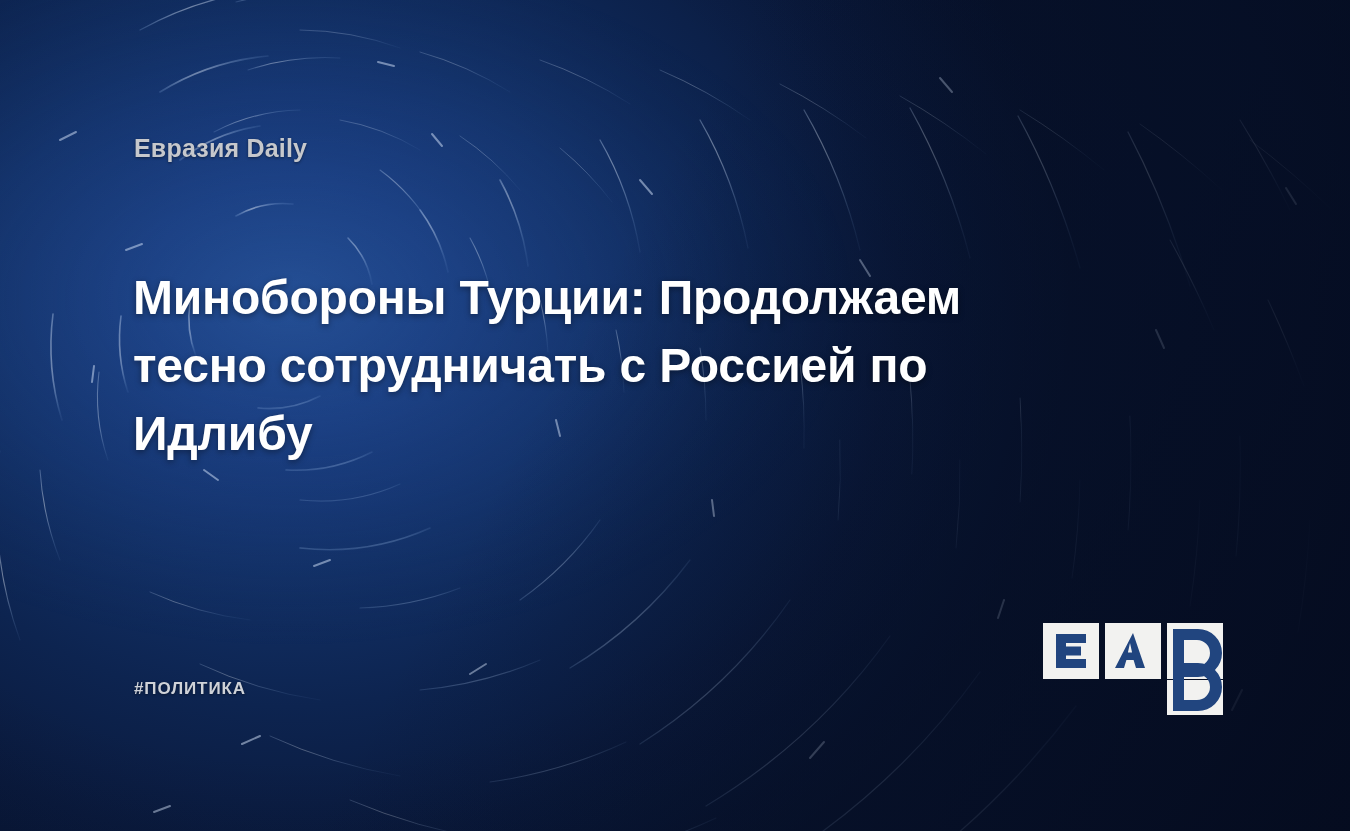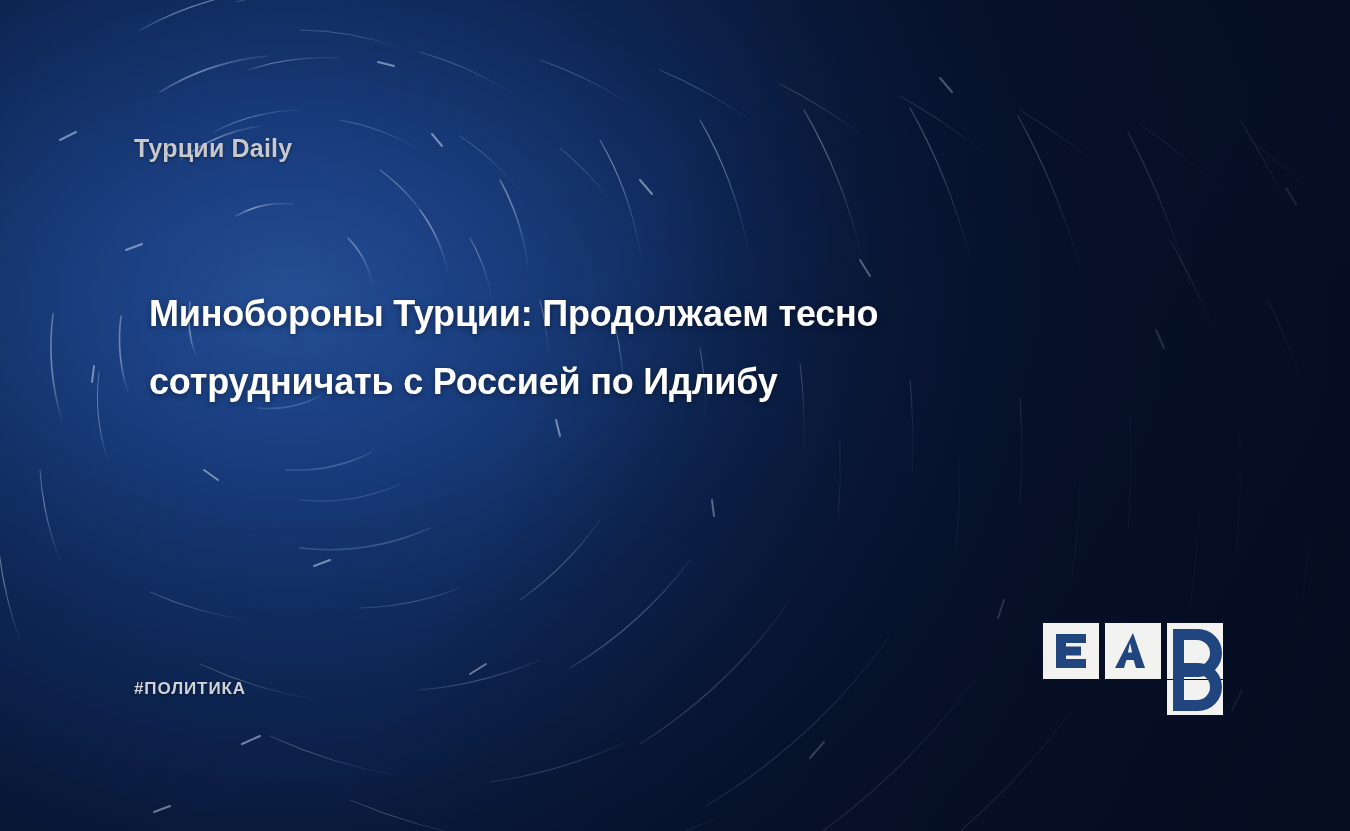--- a/index.html
+++ b/index.html
@@ -72,22 +72,22 @@
     color: #c6c8cc;
     text-shadow: 0 1px 3px rgba(0,0,0,0.45);
     white-space: nowrap;
   }
 
   .headline {
     position: absolute;
     left: 133px;
     top: 264px;
     width: 960px;
-    margin: 16px;
-    font-size: 36px;
+    margin: 0;
+    font-size: 48px;
     line-height: 68px;
     font-weight: bold;
     color: #ffffff;
     letter-spacing: -0.2px;
     text-shadow: 0 2px 6px rgba(0,0,0,0.40);
   }
 
   .tag {
     position: absolute;
     left: 134px;
@@ -242,21 +242,21 @@
           <path d="M 1286 188 l 10 16"></path>
           <path d="M 170 806 l -16 6"></path>
         </g>
       </g>
     </svg>
   </div>
 
   <div class="bg-vignette"></div>
   <div class="bg-dark-tr"></div>
 
-  <div class="brand">Турции Daily</div>
+  <div class="brand">Евразия Daily</div>
 
   <h1 class="headline">Минобороны Турции: Продолжаем тесно сотрудничать с Россией по Идлибу</h1>
 
   <div class="tag">#ПОЛИТИКА</div>
 
   <div class="logo">
     <svg width="180" height="92" viewBox="0 0 180 92" xmlns="http://www.w3.org/2000/svg" aria-hidden="true">
 
       <rect x="0" y="0" width="56" height="56" fill="#f2f2f0"></rect>
       <rect x="62" y="0" width="56" height="56" fill="#f2f2f0"></rect>

